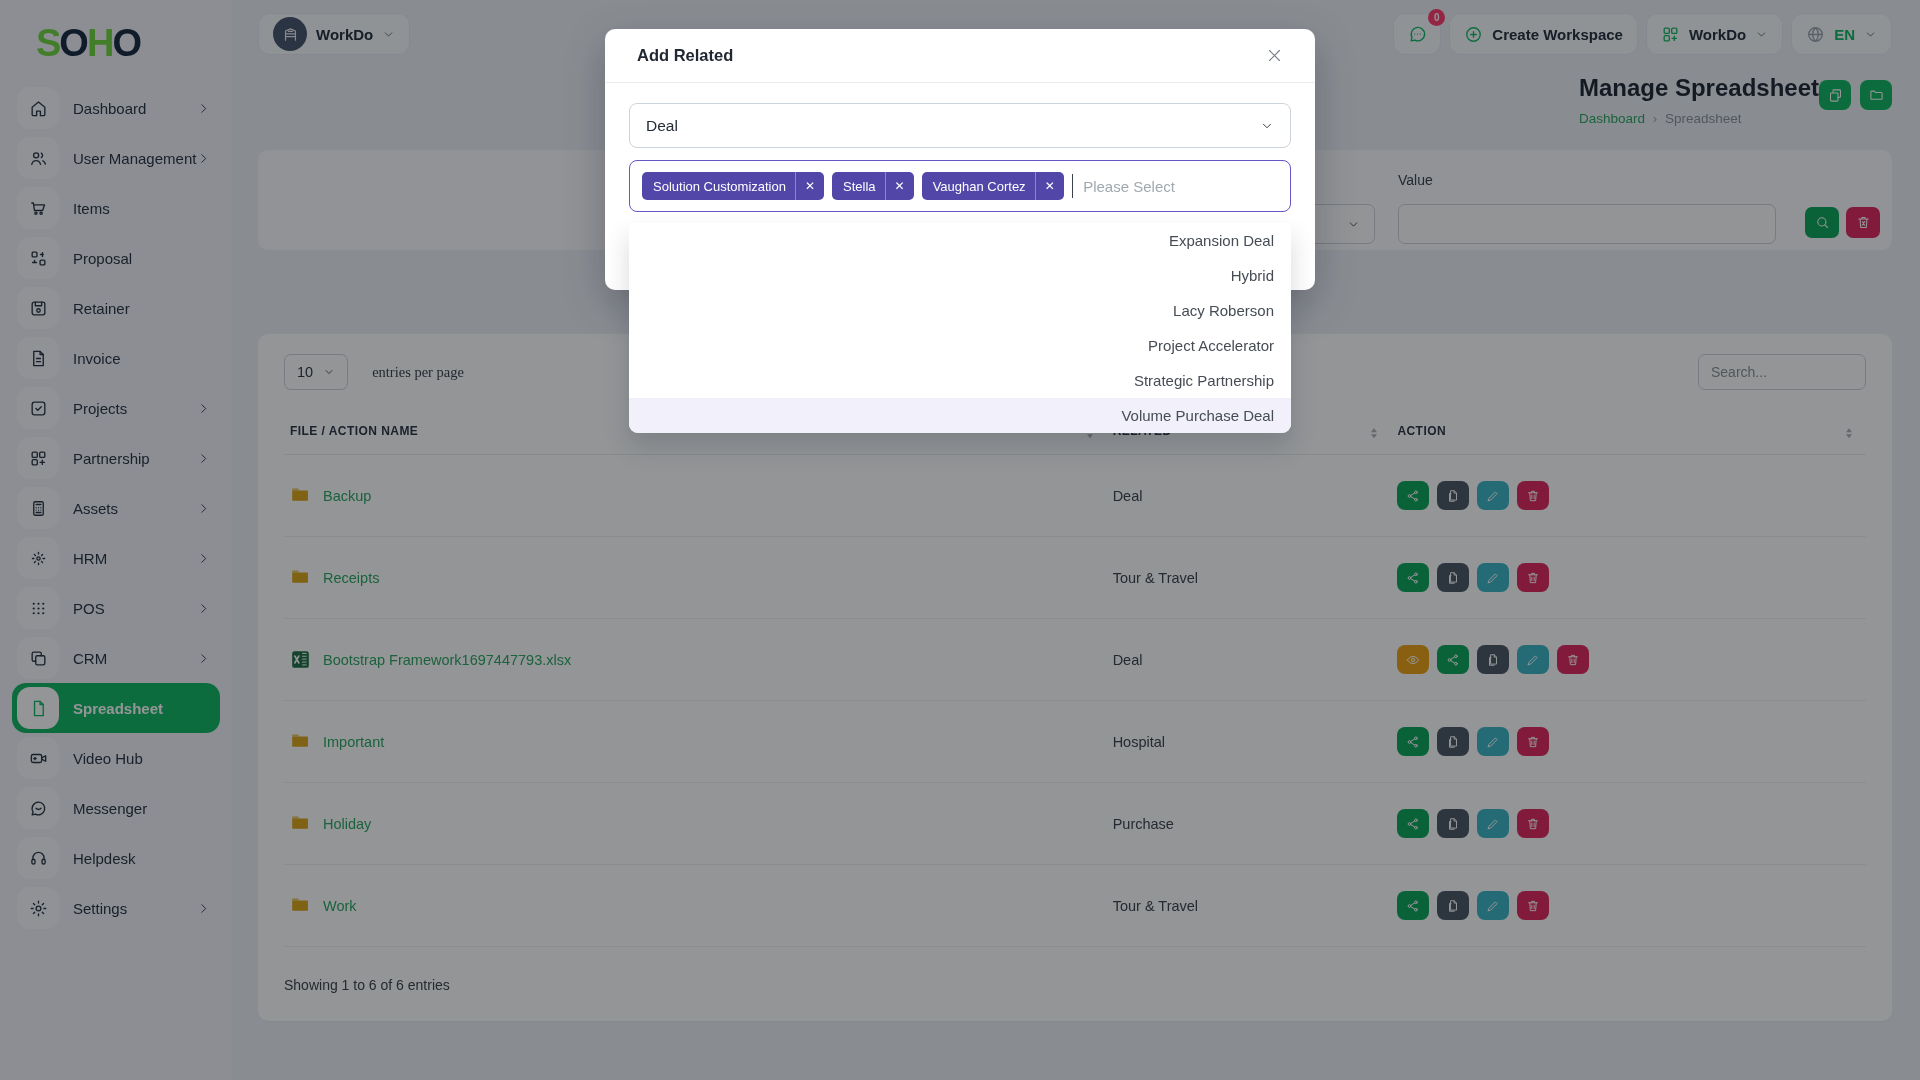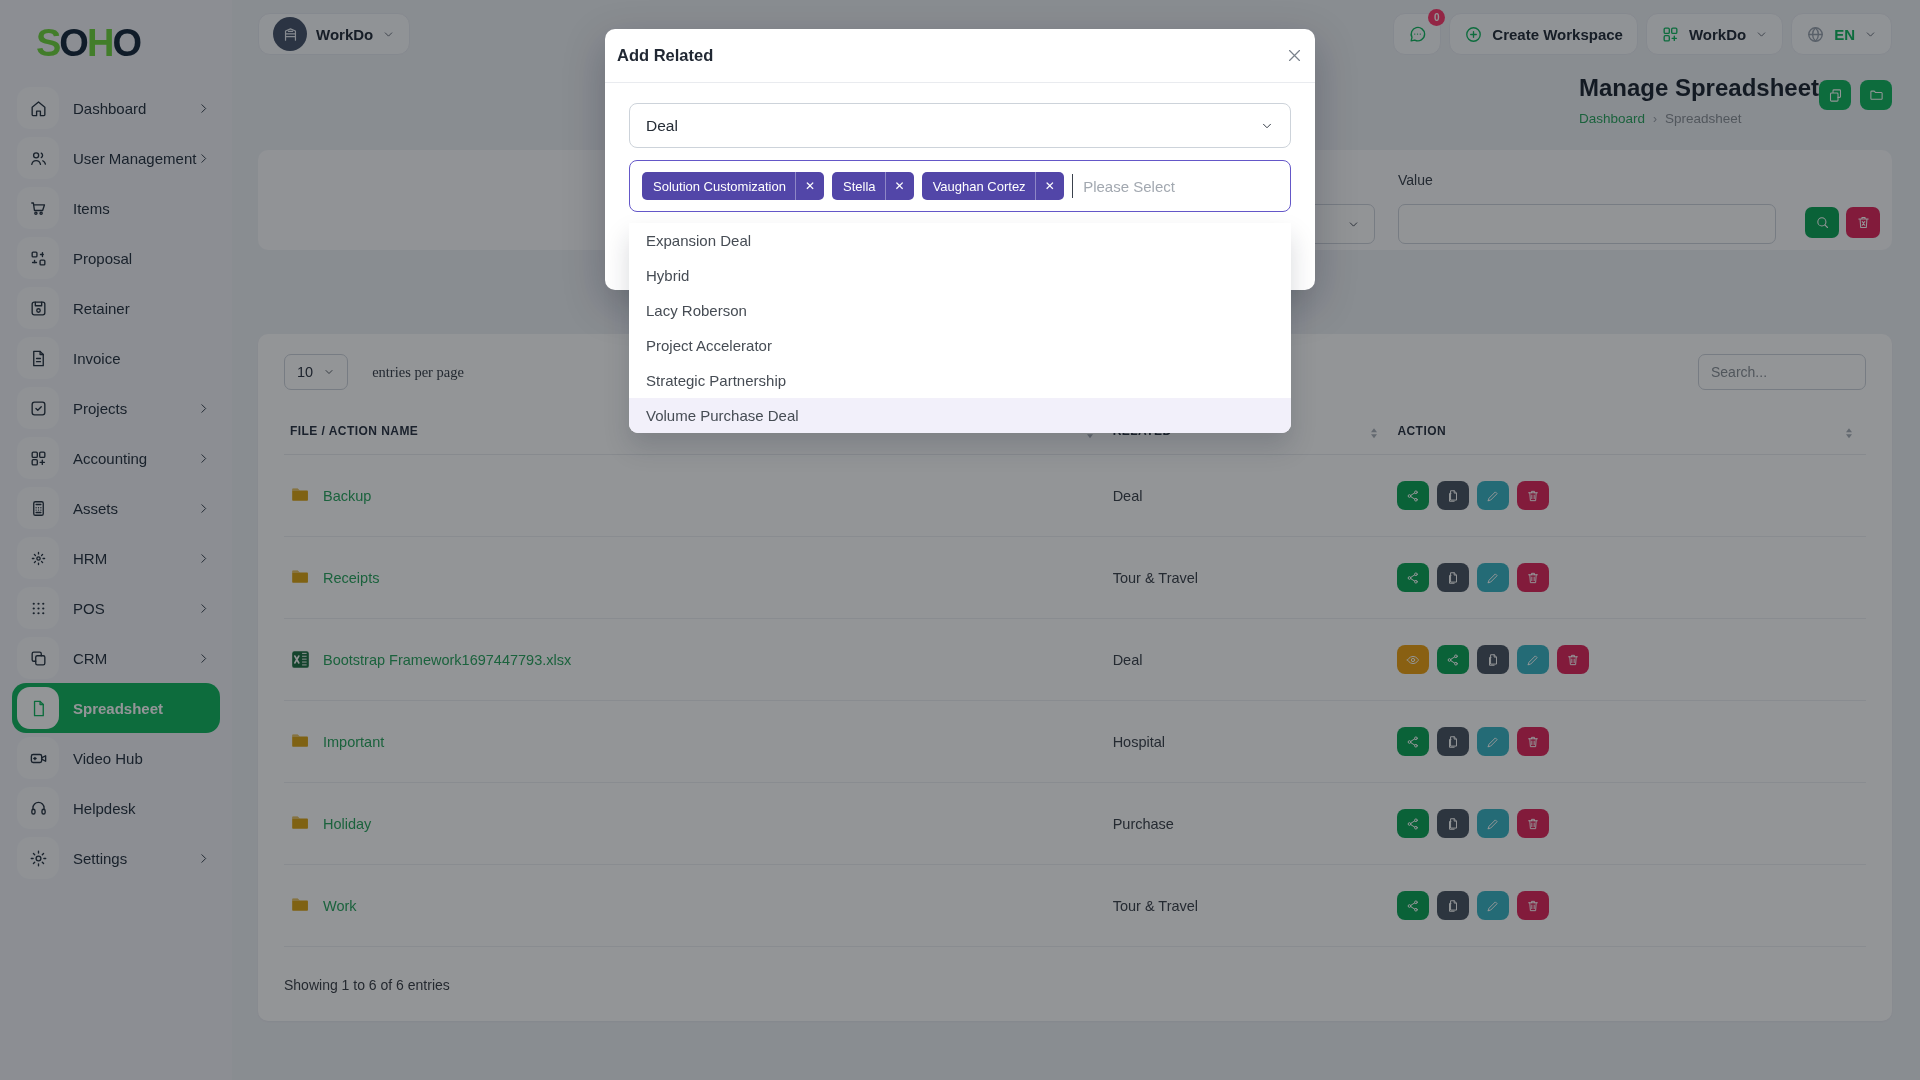--- a/index.html
+++ b/index.html
@@ -82,35 +82,35 @@
   .abtn { width:32px; height:29px; border:none; border-radius:8px; color:#fff; display:flex; align-items:center; justify-content:center; cursor:pointer; }
   .abtn svg { width:14px; height:14px; }
   .abtn.green { background:var(--greend); } .abtn.dark { background:var(--darkbtn); }
   .abtn.info { background:var(--info); } .abtn.danger { background:var(--danger2); }
   .abtn.warn { background:var(--warning); }
   .tfoot { margin-top:30px; font-size:14px; color:#3a3f47; }
 
   
   .overlay { position:fixed; inset:0; background:rgba(10,13,18,.44); z-index:5; }
   .modal { position:fixed; left:605px; top:29px; width:710px; height:261px; background:#fff; border-radius:10px; z-index:10; box-shadow:0 14px 40px rgba(10,15,30,.25); }
-  .m-head { display:flex; align-items:center; justify-content:space-between; padding:17px 12px; border-bottom:1px solid #e9ebef; }
+  .m-head { display:flex; align-items:center; justify-content:space-between; padding:17px 32px; border-bottom:1px solid #e9ebef; }
   .m-title { font-size:16.5px; font-weight:700; color:#212833; }
   .m-close { background:none; border:none; color:#7a828c; cursor:pointer; }
   .m-close svg { width:17px; height:17px; }
   .m-body { padding:20px 24px; }
   .m-select { height:45px; border:1px solid #cdd3da; border-radius:8px; display:flex; align-items:center; padding:0 16px; font-size:15.5px; color:#252c36; cursor:pointer; }
   .m-select svg { width:14px; height:14px; margin-left:auto; color:#343b46; }
   .multiselect { margin-top:12px; min-height:52px; border:1px solid #6457c8; border-radius:8px; display:flex; align-items:center; flex-wrap:wrap; gap:8px; padding:8px 12px; cursor:text; }
   .tag { display:flex; align-items:center; height:28px; background:var(--purple); color:#fff; border-radius:5px; font-size:13px; font-weight:500; }
   .tag .t-label { padding:0 9px 0 11px; }
   .tag .t-x { border-left:1px solid rgba(255,255,255,.35); padding:0 9px; font-size:12px; display:flex; align-items:center; height:100%; cursor:pointer; }
   .ms-caret { width:1.5px; height:24px; background:#3a414c; }
   .ms-ph { color:#a2a8b0; font-size:15px; margin-left:2px; }
   .dropdown { position:absolute; left:24px; right:24px; top:194px; background:#fff; border-radius:0 0 9px 9px; box-shadow:0 14px 26px rgba(25,28,50,.17); z-index:11; overflow:hidden; }
-  .option { height:35px; line-height:35px; padding:0 17px; font-size:15px; color:#464c54; cursor:pointer; }
+  .option { height:35px; line-height:35px; padding:0 17px; font-size:15px; color:#464c54; cursor:pointer;text-align:right; }
   .option.hl { background:var(--purplelt); }
 </style>
 </head>
 <body>
 
 <aside class="sidebar">
   <div class="logo" id="logo"><span style="color: rgb(111, 212, 61);">S</span><span style="color: rgb(22, 40, 60);">O</span><span style="color: rgb(111, 212, 61);">H</span><span style="color: rgb(22, 40, 60);">O</span></div>
   <nav class="nav" id="nav">
       <div class="nav-item">
         <span class="icon-box">
@@ -194,21 +194,21 @@
       </div>
       <div class="nav-item">
         <span class="icon-box">
           <svg class="ic" viewBox="0 0 24 24">
             <rect x="4" y="4" width="6.5" height="6.5" rx="1.5"></rect>
             <rect x="13.5" y="4" width="6.5" height="6.5" rx="1.5"></rect>
             <rect x="4" y="13.5" width="6.5" height="6.5" rx="1.5"></rect>
             <path d="M16.8 14v5.5M14 16.8h5.5"></path>
           </svg>
         </span>
-        <span class="nav-label">Accounting</span>
+        <span class="nav-label">Partnership</span>
         <span class="nav-chev">
           <svg class="ic" viewBox="0 0 24 24">
             <path d="m9 5 7 7-7 7"></path>
           </svg>
         </span>
       </div>
       <div class="nav-item">
         <span class="icon-box">
           <svg class="ic" viewBox="0 0 24 24">
             <rect x="6" y="3.5" width="12" height="17" rx="2"></rect>
@@ -283,20 +283,29 @@
         <span class="nav-label">Spreadsheet</span>
       </div>
       <div class="nav-item">
         <span class="icon-box">
           <svg class="ic" viewBox="0 0 24 24">
             <rect x="3" y="7" width="13" height="10" rx="2.2"></rect>
             <path d="m16 11.2 5-2.7v7l-5-2.7M7.5 10.5v3M6 12h3"></path>
           </svg>
         </span>
         <span class="nav-label">Video Hub</span>
+      </div>
+      <div class="nav-item">
+        <span class="icon-box">
+          <svg class="ic" viewBox="0 0 24 24">
+            <path d="M12 4a8 8 0 0 0-6.9 12.1L4 20l4-1a8 8 0 1 0 4-15Z"></path>
+            <path d="M8.8 11.7c.9 1 2.2 1.6 3.2 1.6s2.3-.6 3.2-1.6"></path>
+          </svg>
+        </span>
+        <span class="nav-label">Messenger</span>
       </div>
       <div class="nav-item">
         <span class="icon-box">
           <svg class="ic" viewBox="0 0 24 24">
             <path d="M5 13.5v-2.3a7 7 0 0 1 14 0v2.3"></path>
             <rect x="3.6" y="13" width="4" height="6" rx="2"></rect>
             <rect x="16.4" y="13" width="4" height="6" rx="2"></rect>
           </svg>
         </span>
         <span class="nav-label">Helpdesk</span>

